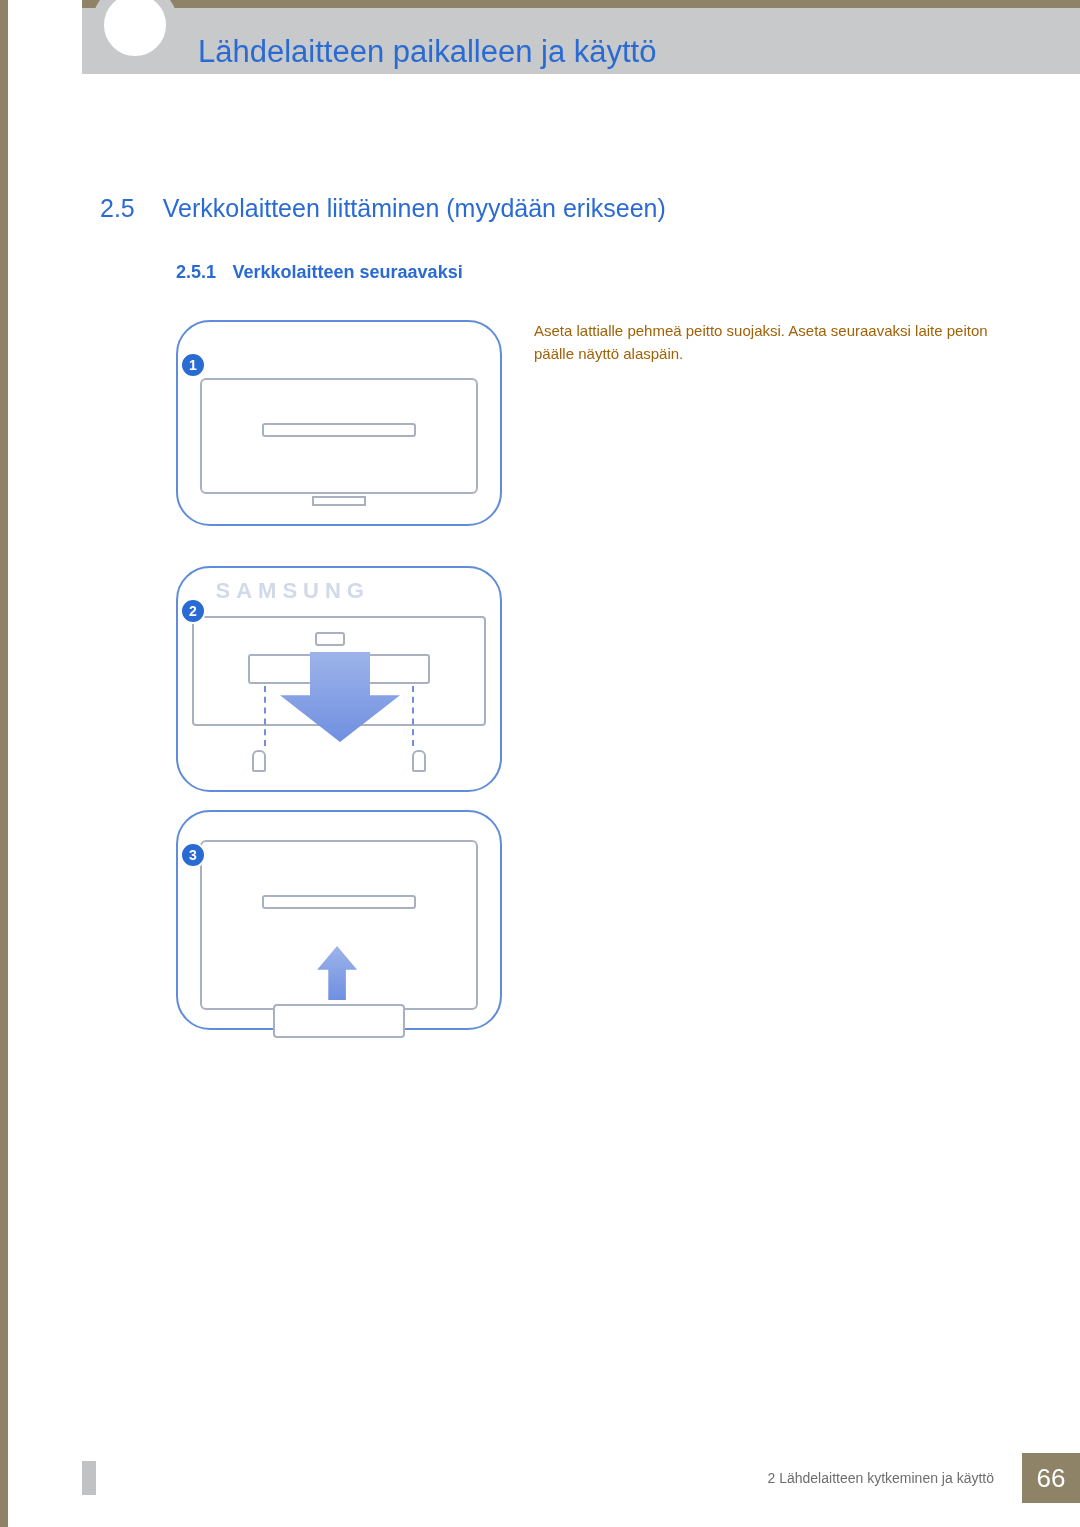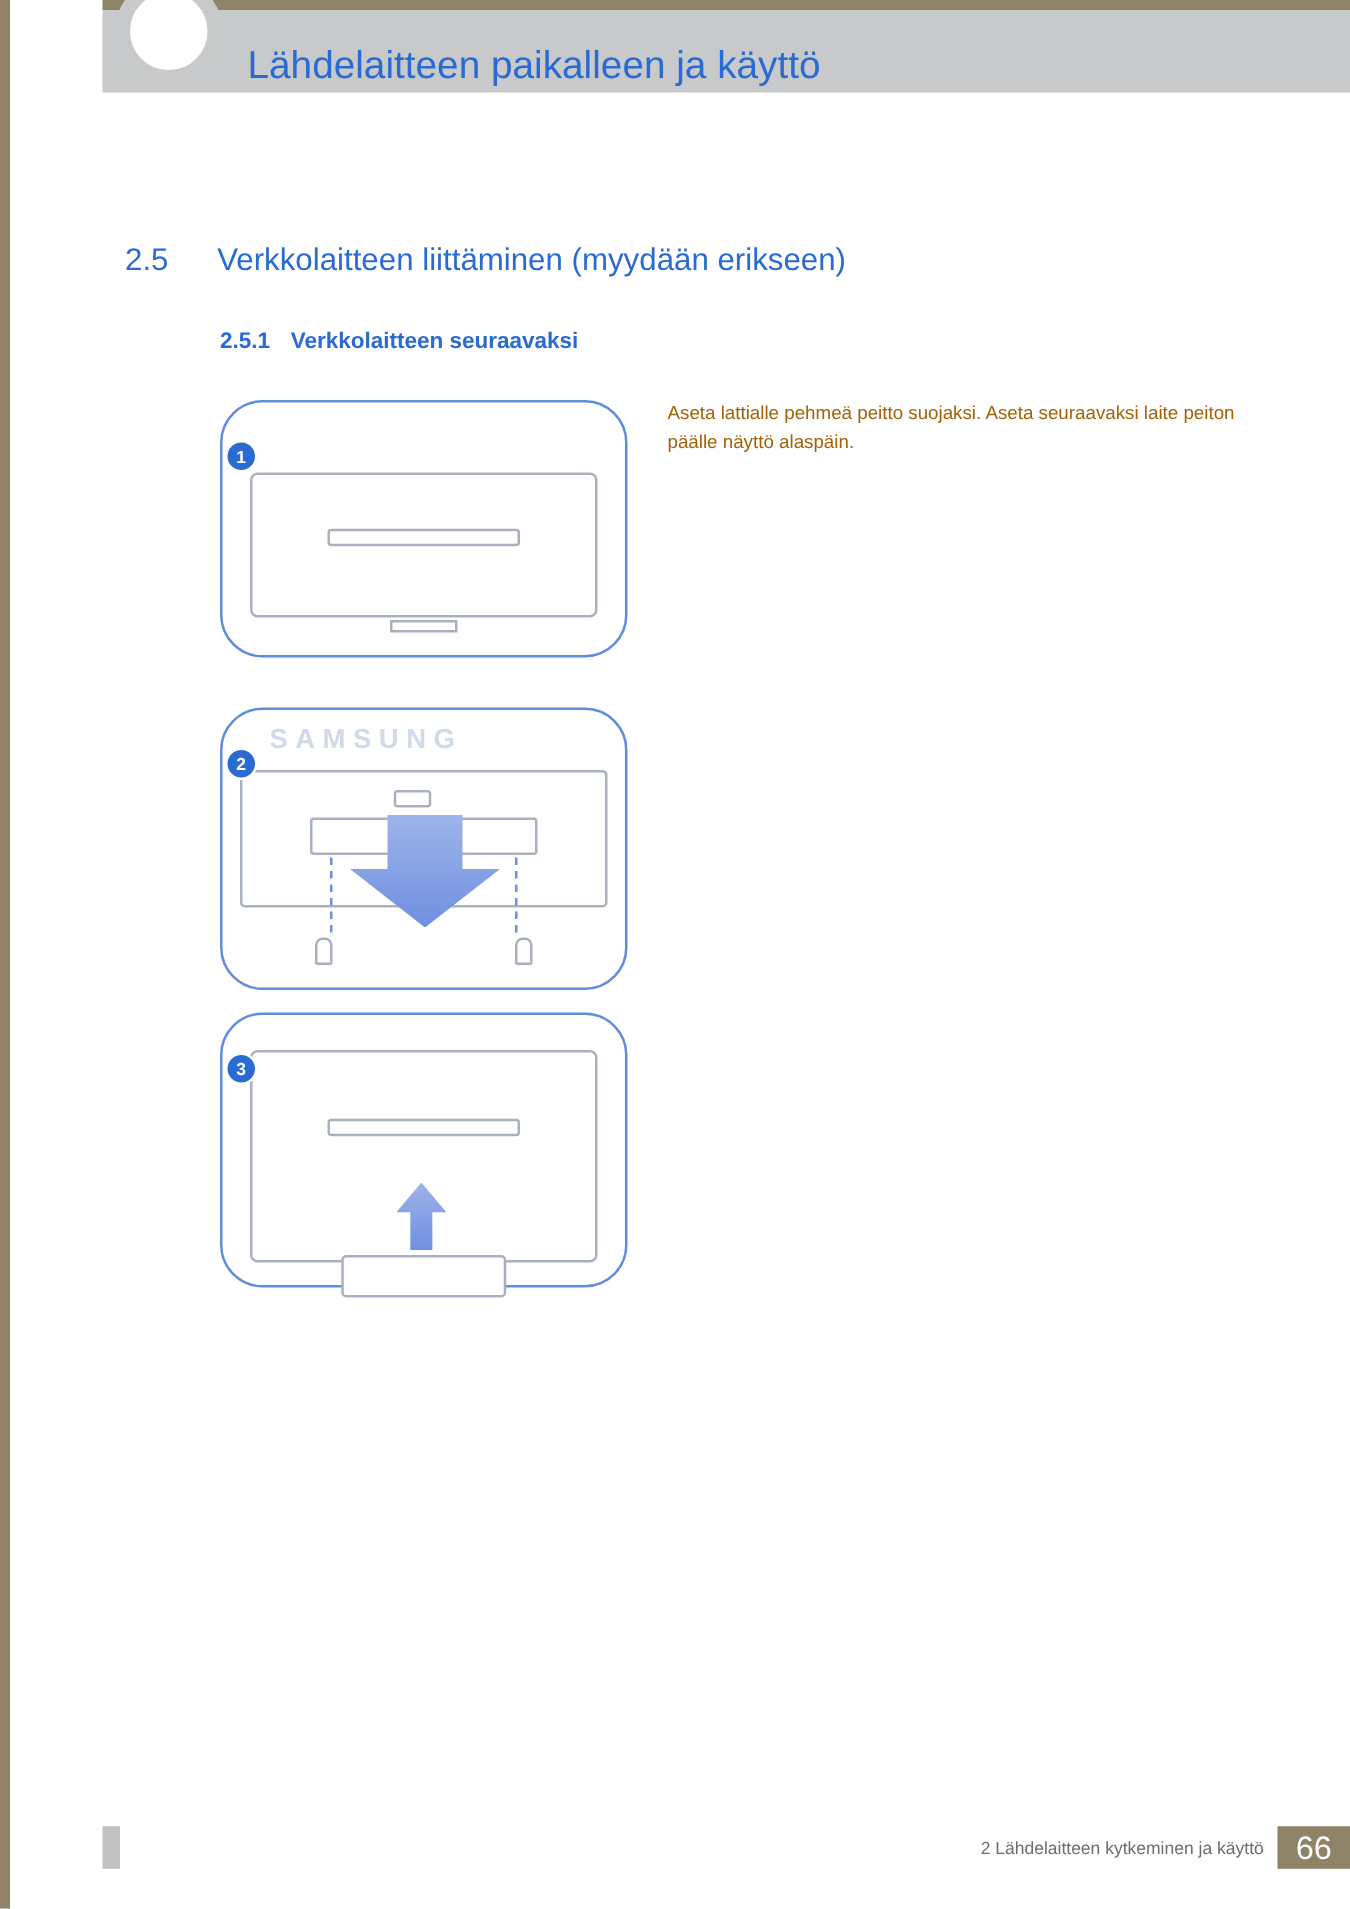--- a/index.html
+++ b/index.html
@@ -11,21 +11,21 @@
   .corner-circle {
     position: absolute; left: 92px; top: 0; width: 86px; height: 86px;
     border-radius: 50%; background: #fff; border: 12px solid #c7c9ca;
     transform: translateY(-18px);
     clip-path: inset(18px 0 0 0);
   }
   .chapter-title {
     position: absolute; left: 198px; top: 34px;
     font-size: 31px; color: #2a6bd3; font-weight: 400;
   }
-  .section-row { position: absolute; left: 100px; top: 194px; display: flex; gap: 39px; }
+  .section-row { position: absolute; left: 100px; top: 194px; display: flex; gap: 28px; }
   .section-num { font-size: 25px; color: #2a6bd3; }
   .section-txt { font-size: 25px; color: #2a6bd3; }
   .subsection-row { position: absolute; left: 176px; top: 262px; }
   .sub-num, .sub-txt { font-size: 18px; color: #2a6bd3; font-weight: 700; }
   .sub-num { margin-right: 12px; }
 
   .step-block { position: absolute; left: 176px; display: flex; gap: 32px; }
   .step1 { top: 320px; }
   .step2 { top: 566px; }
   .step3 { top: 810px; }
@@ -79,22 +79,22 @@
     position: absolute; left: 26%; bottom: -30px; width: 48%; height: 34px; border: 2px solid #a9b0c0; border-radius: 4px; background:#fff;
   }
   .dev3 .arrow {
     position: absolute; left: 42%; bottom: 8px; width: 40px; height: 54px;
     background: linear-gradient(#9db4ea, #6f8fe0);
     clip-path: polygon(50% 0%, 100% 44%, 72% 44%, 72% 100%, 28% 100%, 28% 44%, 0% 44%);
   }
 
   .footer-band { position: absolute; left: 82px; right: 0; bottom: 32px; height: 34px; display:flex; align-items:center; justify-content:flex-end; }
   .footer-left-strip { background:#c0c2c4; width:14px; height:100%; position:absolute; left:0; }
-  .footer-chapter { font-size: 14px; color: #6d6d6d; margin-right: 0; padding-right:11px; }
-  .footer-pg { background: #8e8367; color: #fff; font-size: 26px; width: 58px; height: 34px; display:flex; align-items:center; justify-content:center; }
+  .footer-chapter { font-size: 14px; color: #6d6d6d; margin-right: 0; padding-right:28px; }
+  .footer-pg { background: #8e8367; color: #fff; font-size: 26px; width: 58px; height: 50px; display:flex; align-items:center; justify-content:center; }
 </style>
 </head>
 <body>
 
 <div class="page">
   <div class="edge-left"></div>
   <div class="edge-top"></div>
   <div class="header-band"></div>
   <div class="corner-circle"></div>
   <div class="chapter-title">Lähdelaitteen paikalleen ja käyttö</div>

